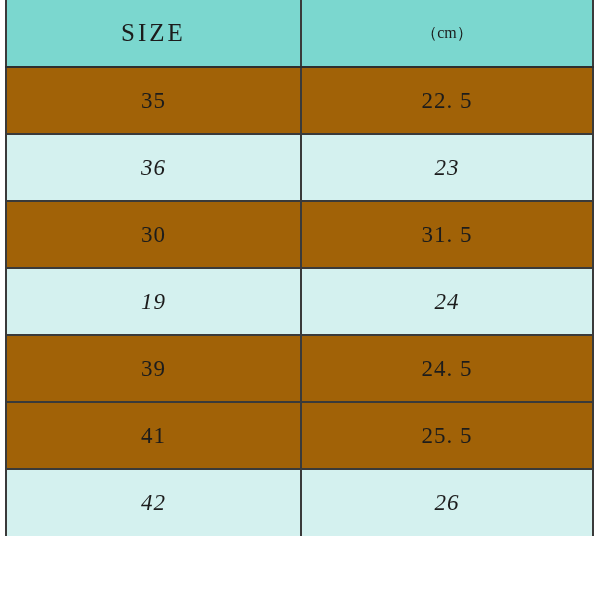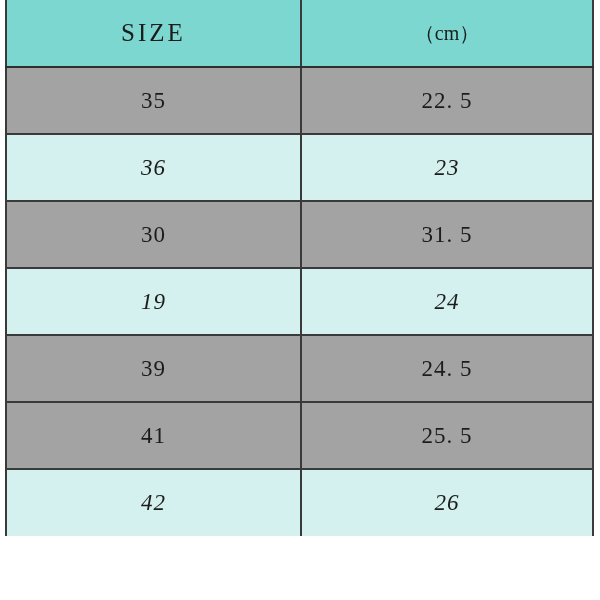--- a/index.html
+++ b/index.html
@@ -64,28 +64,28 @@
   }
   .table thead th {
     background: #7bd7cf;
     font-size: 25px;
     letter-spacing: 3px;
     border-top: none;
     border-bottom: 2px solid #2e2e2e;
   }
   .table thead th.measure-head {
     letter-spacing: 0px;
-    font-size: 20px;
+    font-size: 16px;
   }
 
   
   .table tbody td {
     font-size: 23px;
     letter-spacing: 1px;
-    background: #a3a3a3;
+    background: #a16207;
   }
   .table tbody tr.alt td {
     background: #d4f1ef;
     font-style: italic;
   }
 
   
   .table tbody tr:last-child td {
     border-bottom: none;
   }

